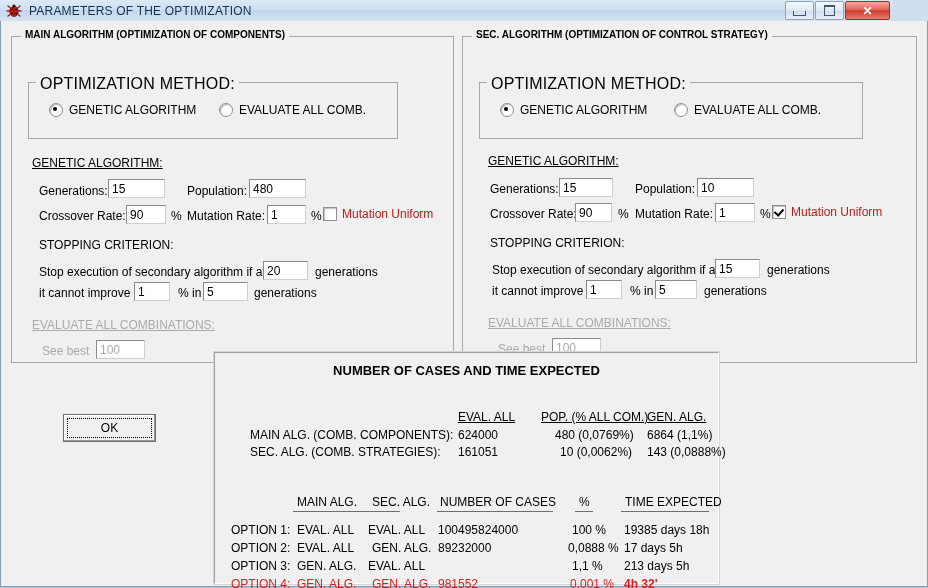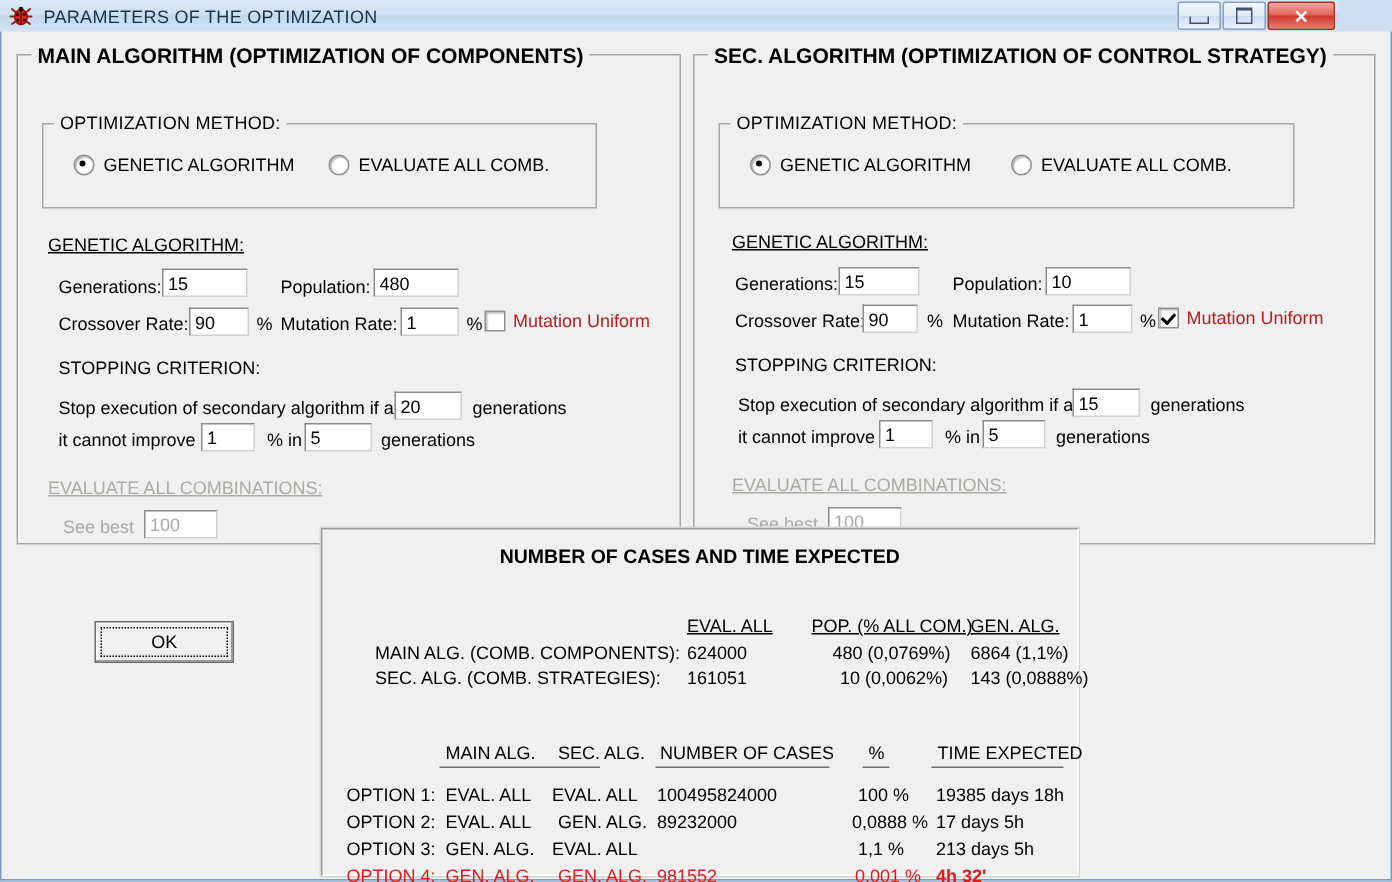--- a/index.html
+++ b/index.html
@@ -86,27 +86,27 @@
     position: absolute;
     border: 1px solid #a7a6aa;
     background: transparent;
   }
   .group > .legend {
     position: absolute;
     top: -8px;
     left: 9px;
     background: #eff0ef;
     padding: 0 4px;
-    font-size: 14px;
+    font-size: 10px;
     font-weight: bold;
     color: #000;
     white-space: nowrap;
   }
   .group.inner > .legend {
-    font-size: 12px;
+    font-size: 16px;
     font-weight: normal;
     letter-spacing: .2px;
     top: -8px;
     left: 7px;
   }
   .lbl {
     position: absolute;
     font-size: 12px;
     color: #000;
     white-space: nowrap;

